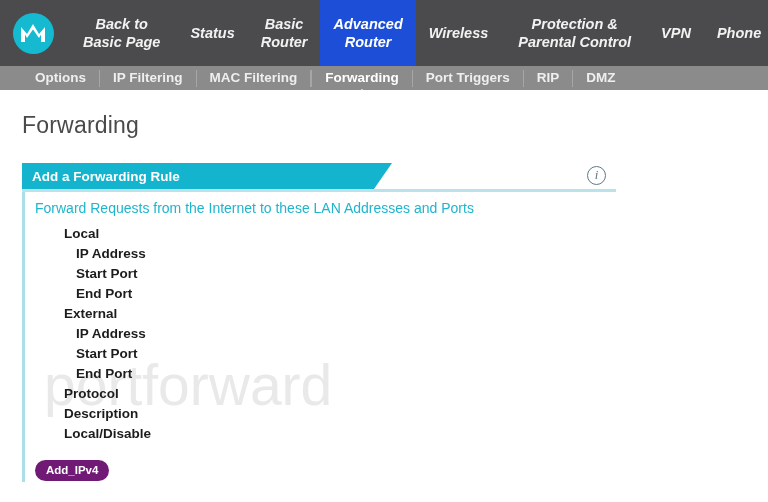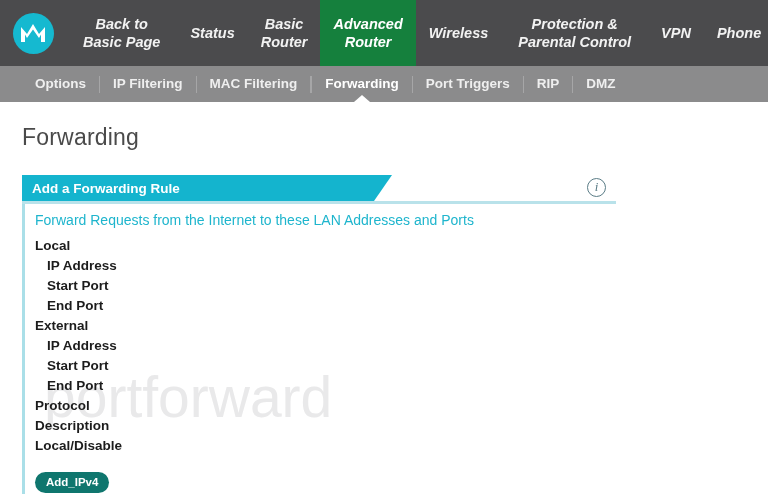--- a/index.html
+++ b/index.html
@@ -64,28 +64,28 @@
     color: #f2f2f2;
     font-size: 14.5px;
     font-weight: bold;
     line-height: 1.25;
     padding: 0 13px;
     white-space: pre-line;
     flex: 0 0 auto;
   }
   .topnav-item.wide { padding: 0 17px; }
   .topnav-item.active {
-    background: #15803d;
+    background: #1d4ed8;
     color: #ffffff;
   }
 
   
   .subbar {
     position: relative;
-    height: 36px;
+    height: 24px;
     background: #8b8b8c;
     display: flex;
     align-items: center;
     padding-left: 22px;
     overflow: hidden;
   }
   .subnav-item {
     position: relative;
     color: #efefef;
     font-size: 13.5px;
@@ -209,30 +209,31 @@
     margin-bottom: 5px;
     line-height: 1.4;
   }
 
   .form-row {
     font-size: 13.5px;
     color: #1c1c1c;
     font-weight: bold;
     line-height: 20px;
     padding: 0;
+    margin-left: 29px;
   }
   .form-row.sub { padding-left: 12px; }
 
   .btn-row {
     margin-top: 16px;
     display: flex;
     gap: 8px;
   }
   .btn {
-    background: #0f766e;
+    background: #701a75;
     color: #ffffff;
     font-size: 11.5px;
     font-weight: bold;
     border: none;
     border-radius: 11px;
     padding: 4px 11px 5px;
     line-height: 1.1;
     cursor: pointer;
     font-family: "Liberation Sans", sans-serif;
   }

